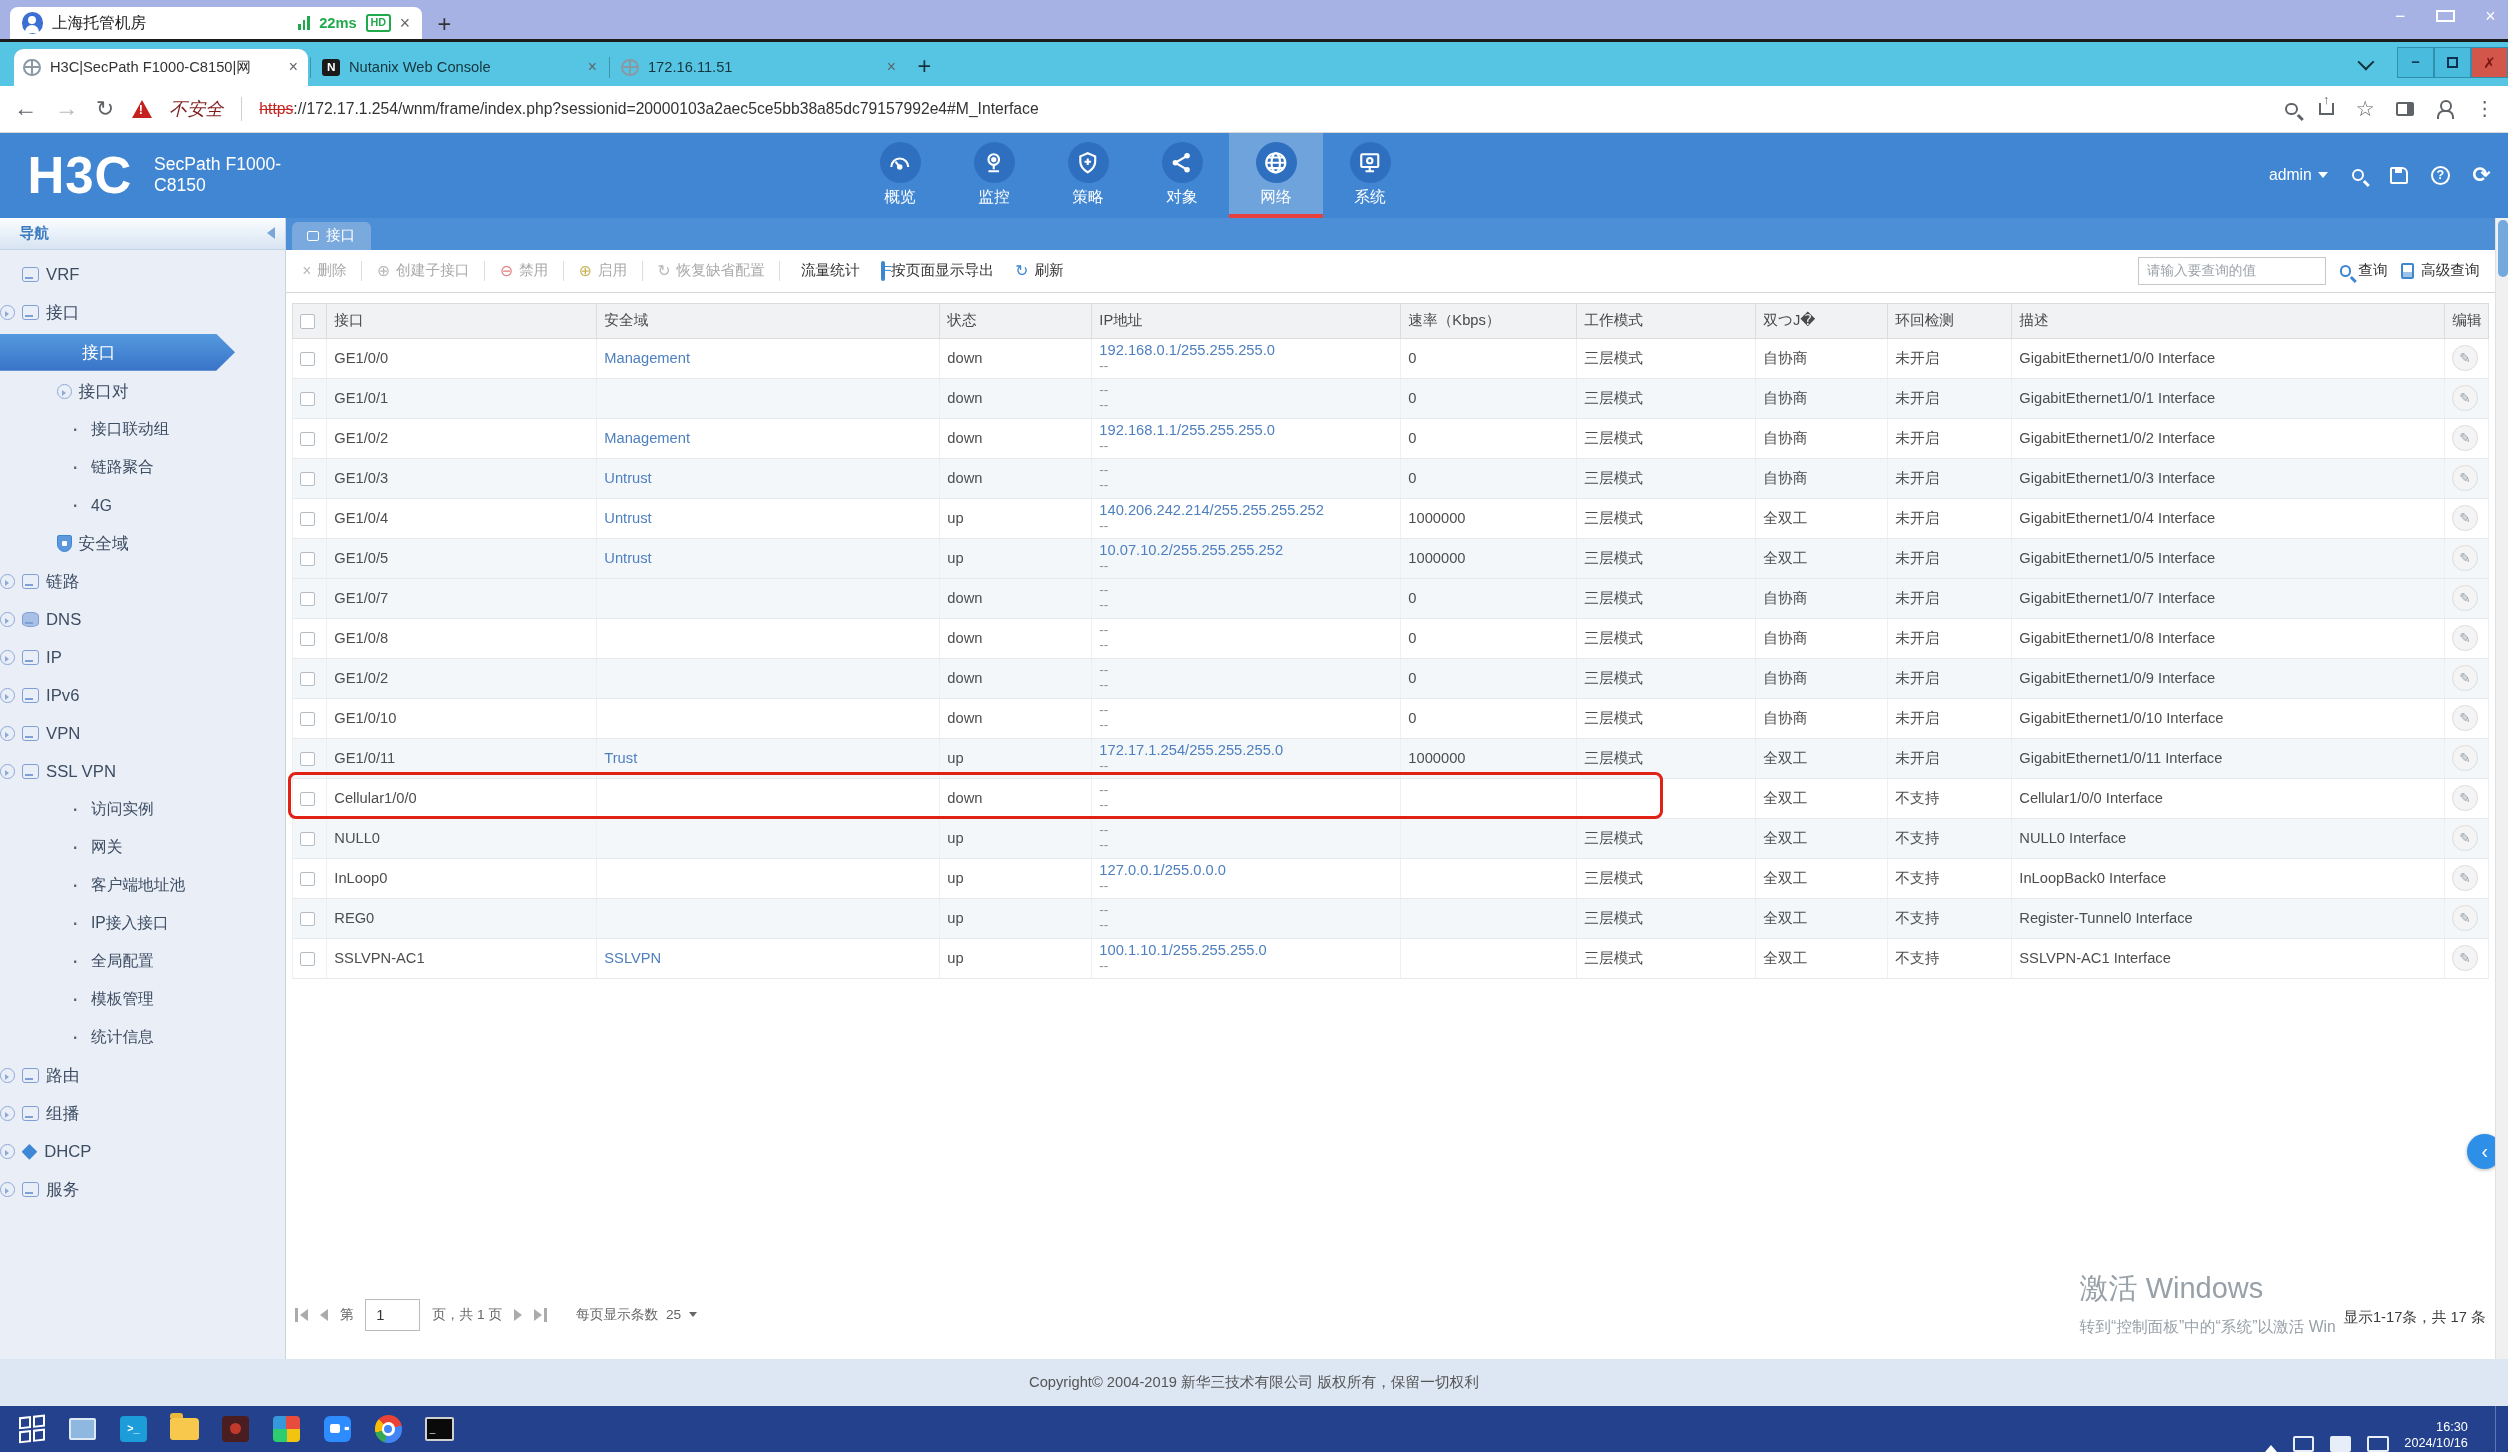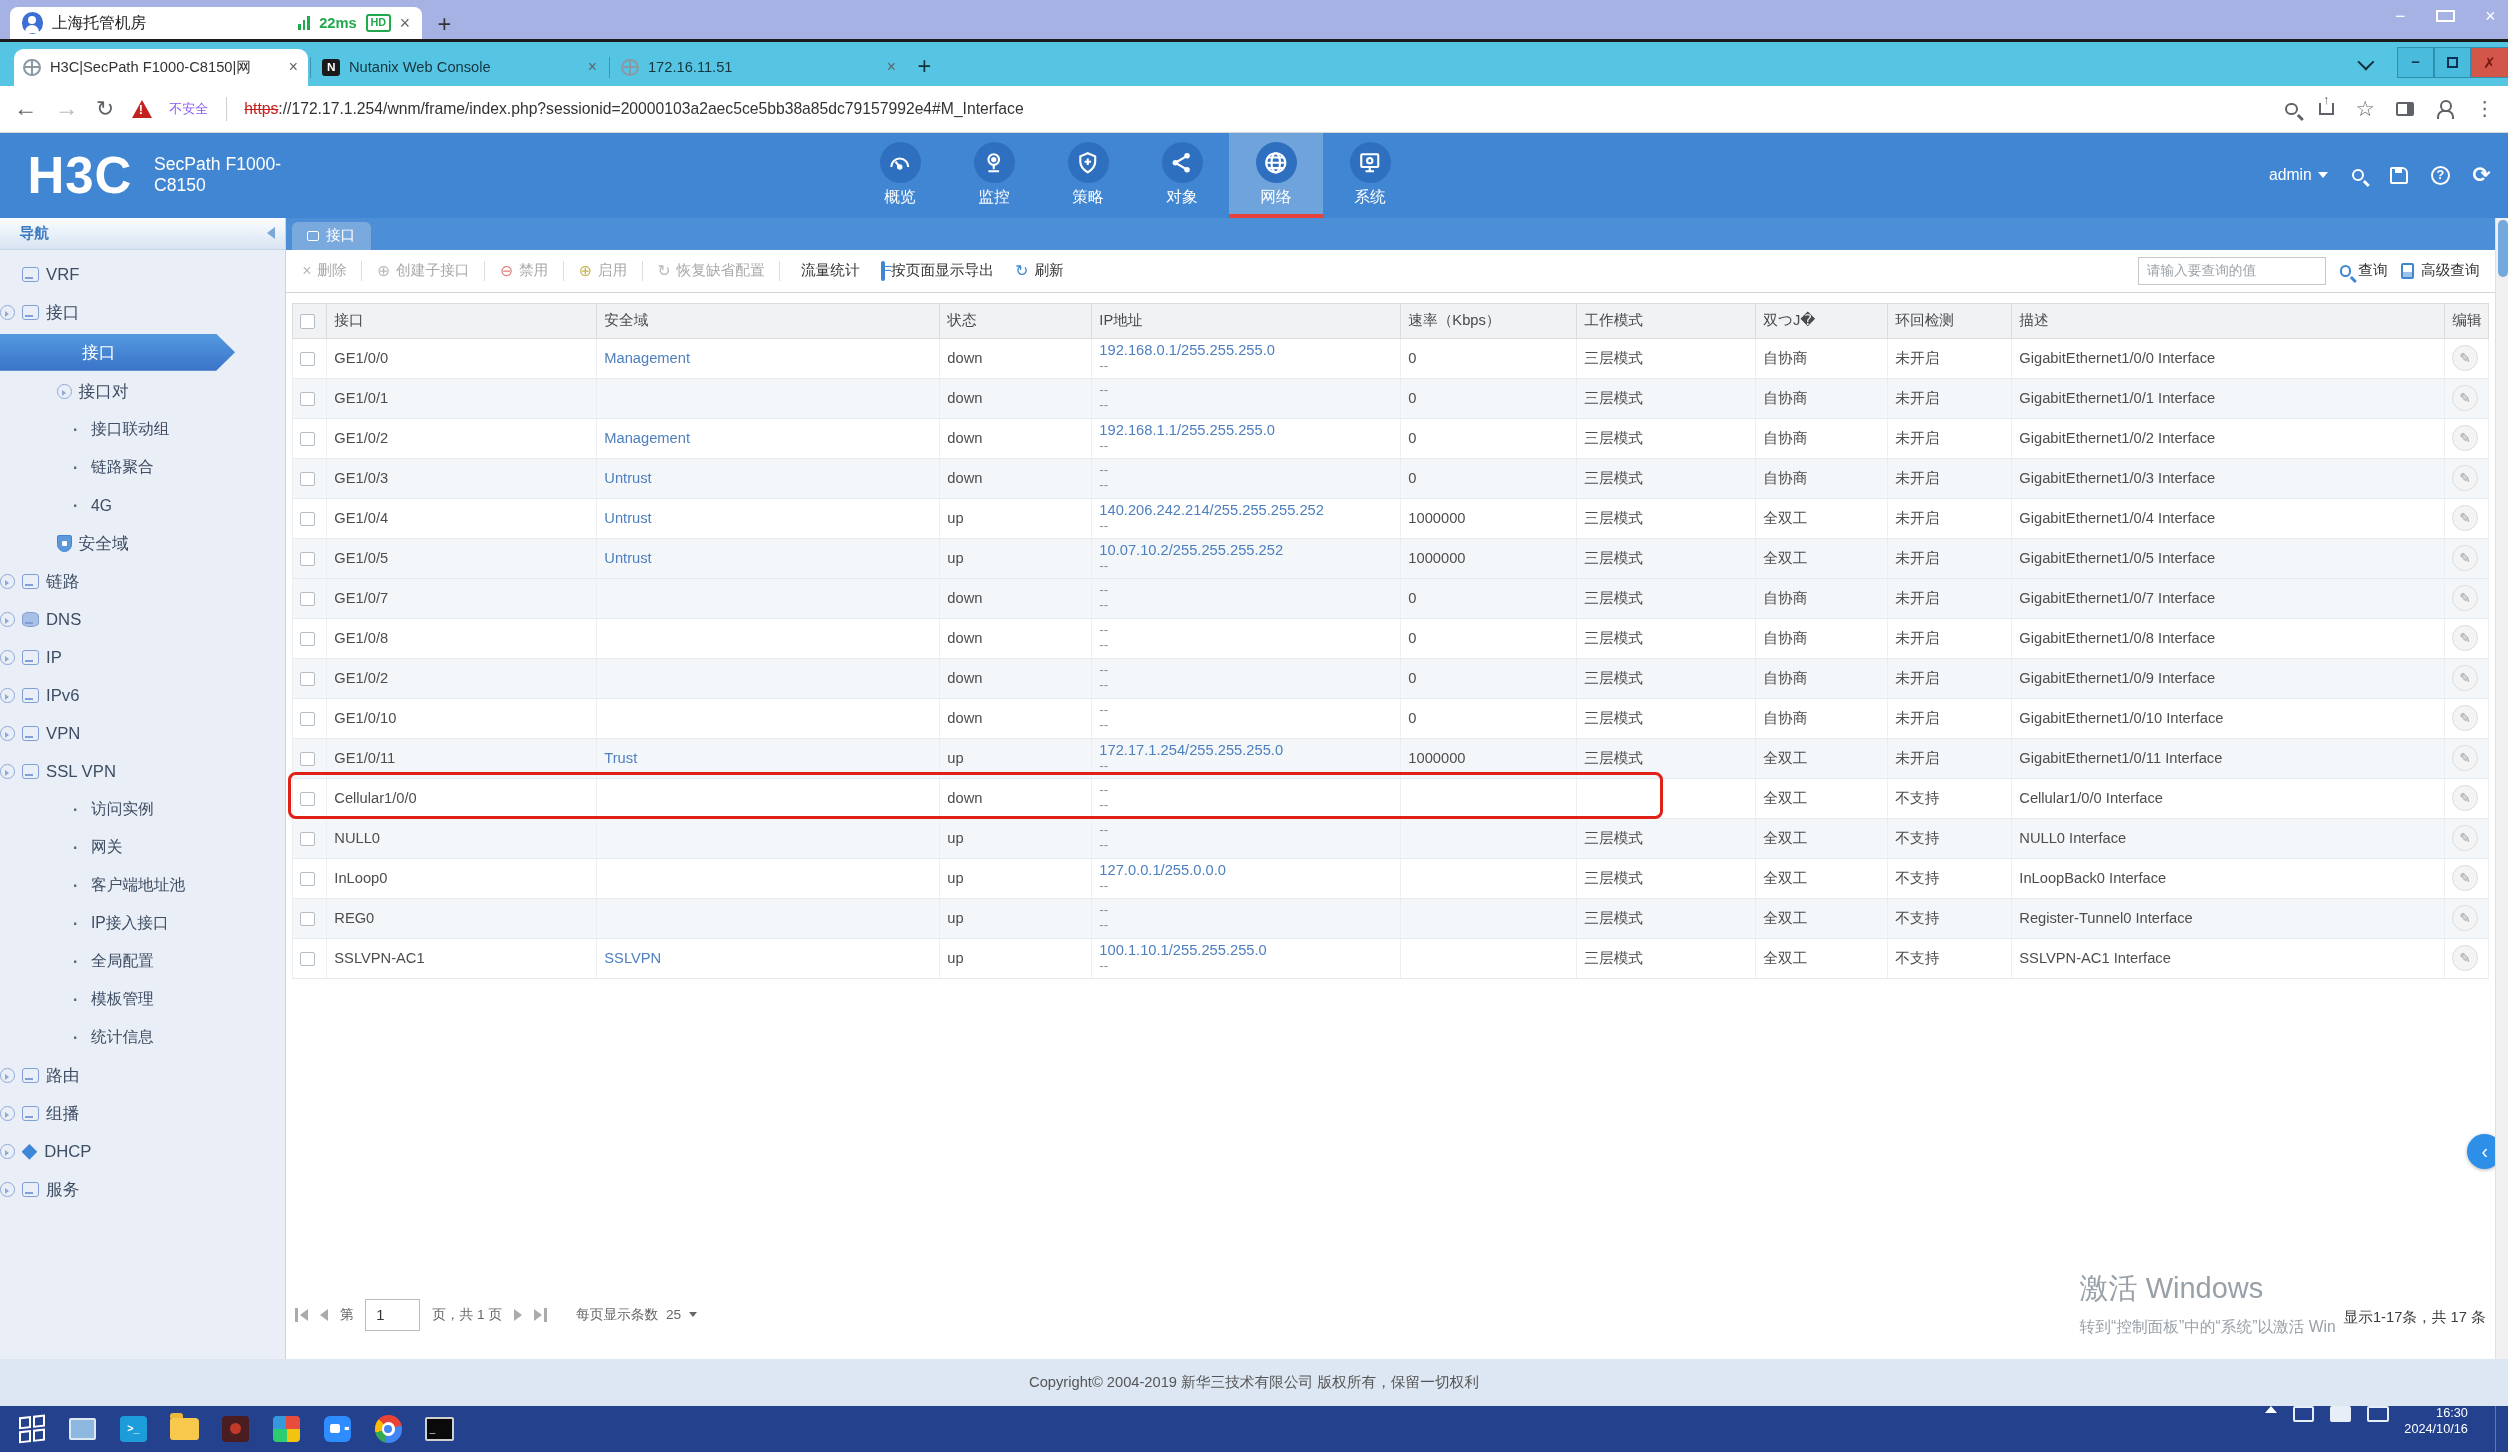--- a/index.html
+++ b/index.html
@@ -44,21 +44,21 @@
   .fc-btn { width:37px; height:31px; display:flex; align-items:center; justify-content:center; border:1px solid #2E8FAE; background:#49BBDD; color:#0E2F52; font-weight:bold; font-size:14.7px; }
   .fc-btn.close { background:#D2574A; color:#7A1410; }
 
   
   .omnibox { height:47px; background:#fff; display:flex; align-items:center; padding:0 13.7px; gap:17.6px; border-bottom:1px solid #D8D8D8; }
   .nav-arrow { font-size:23.5px; color:#5f6368; }
   .nav-arrow.dim { color:#B6B9BD; }
   .reload { font-size:21.6px; color:#5f6368; }
   .warn-tri { width:0; height:0; border-left:10.8px solid transparent; border-right:10.8px solid transparent; border-bottom:18.6px solid #C5221F; position:relative; }
   .warn-tri::after { content:"!"; position:absolute; left:-2.9px; top:2.9px; color:#fff; font-size:12.7px; font-weight:bold; }
-  .sec-label { color:#8b5cf6; font-size:13px; }
+  .sec-label { color:#7f1d1d; font-size:18px;font-style:italic; }
   .url-sep { width:1px; height:23.5px; background:#D0D0D0; }
   .url { font-size:15.7px; color:#333; white-space:nowrap; overflow:hidden; flex:1; }
   .url .scheme { color:#C5221F; text-decoration:line-through; }
   .omni-actions { display:flex; align-items:center; gap:21.6px; margin-left:auto; color:#5f6368; }
   .mag { width:12.7px; height:12.7px; border:2.5px solid #5f6368; border-radius:50%; position:relative; }
   .mag::after { content:""; position:absolute; width:6.9px; height:2.5px; background:#5f6368; transform:rotate(45deg); left:9.8px; top:11.8px; }
   .share-box { width:14.7px; height:12.7px; border:2.5px solid #5f6368; border-top:none; position:relative; }
   .share-box::after { content:"↑"; position:absolute; top:-9.8px; left:2px; font-size:12.7px; color:#5f6368; }
   .star { font-size:21.6px; }
   .side-panel { width:17.6px; height:13.7px; border:2.5px solid #5f6368; border-radius:2px; position:relative; }
@@ -192,21 +192,21 @@
   .tb-folder::before { content:""; position:absolute; top:-4.9px; left:0; width:12.7px; height:4.9px; background:#E8B93B; border-radius:2.9px 2.9px 0 0; }
   .tb-app-dark { width:26.5px; height:26.5px; background:#4A1D20; border-radius:3.9px; position:relative; }
   .tb-app-dark::after { content:""; position:absolute; left:7.8px; top:7.8px; width:10.8px; height:10.8px; border-radius:50%; background:#C0392B; }
   .tb-capture-tool { width:26.5px; height:26.5px; border-radius:3.9px; background:conic-gradient(#E74C3C 0 90deg,#F1C40F 90deg 180deg,#2ECC71 180deg 270deg,#3498DB 270deg 360deg); }
   .tb-meeting-app { width:26.5px; height:26.5px; background:#2D8CFF; border-radius:5.9px; position:relative; }
   .tb-meeting-app::after { content:""; position:absolute; left:5.9px; top:8.8px; width:9.8px; height:8.8px; background:#fff; border-radius:2px; box-shadow:11.8px 0 0 -2.9px #fff; }
   .tb-chrome { width:27.4px; height:27.4px; border-radius:50%; background:conic-gradient(from -45deg,#EA4335 0 120deg,#4285F4 120deg 240deg,#34A853 240deg 300deg,#FBBC05 300deg 360deg); position:relative; }
   .tb-chrome::before { content:""; position:absolute; inset:6.9px; background:#fff; border-radius:50%; }
   .tb-chrome::after { content:""; position:absolute; inset:9.8px; background:#4285F4; border-radius:50%; }
   .tb-command-prompt { width:29px; height:23.5px; background:#0A0A0A; border:2px solid #CFCFCF; border-radius:2px; color:#fff; font-size:9.8px; line-height:19.6px; padding-left:2.9px; }
-  .tray { position:absolute; right:5.9px; top:0; height:46px; display:flex; align-items:flex-start; gap:15.7px; color:#fff; }
+  .tray { position:absolute; right:5.9px; top:0; height:46px; display:flex; align-items:flex-end; gap:15.7px; color:#fff; }
   .tray-up { width:0; height:0; border-left:6.9px solid transparent; border-right:6.9px solid transparent; border-bottom:7.8px solid #fff; }
   .tray-ic { width:21.6px; height:15.7px; border:2px solid #E8EEF8; border-radius:2px; }
   .tray-ic.b { background:#E8EEF8; }
   .clock { text-align:right; font-size:12.7px; line-height:15.7px; padding-right:7.8px; }
   .desktop-sliver { width:6.9px; height:46px; border-left:1px solid #5C77B8; margin-left:3.9px; }
 </style>
 </head>
 <body>
 
 <div class="screen">

